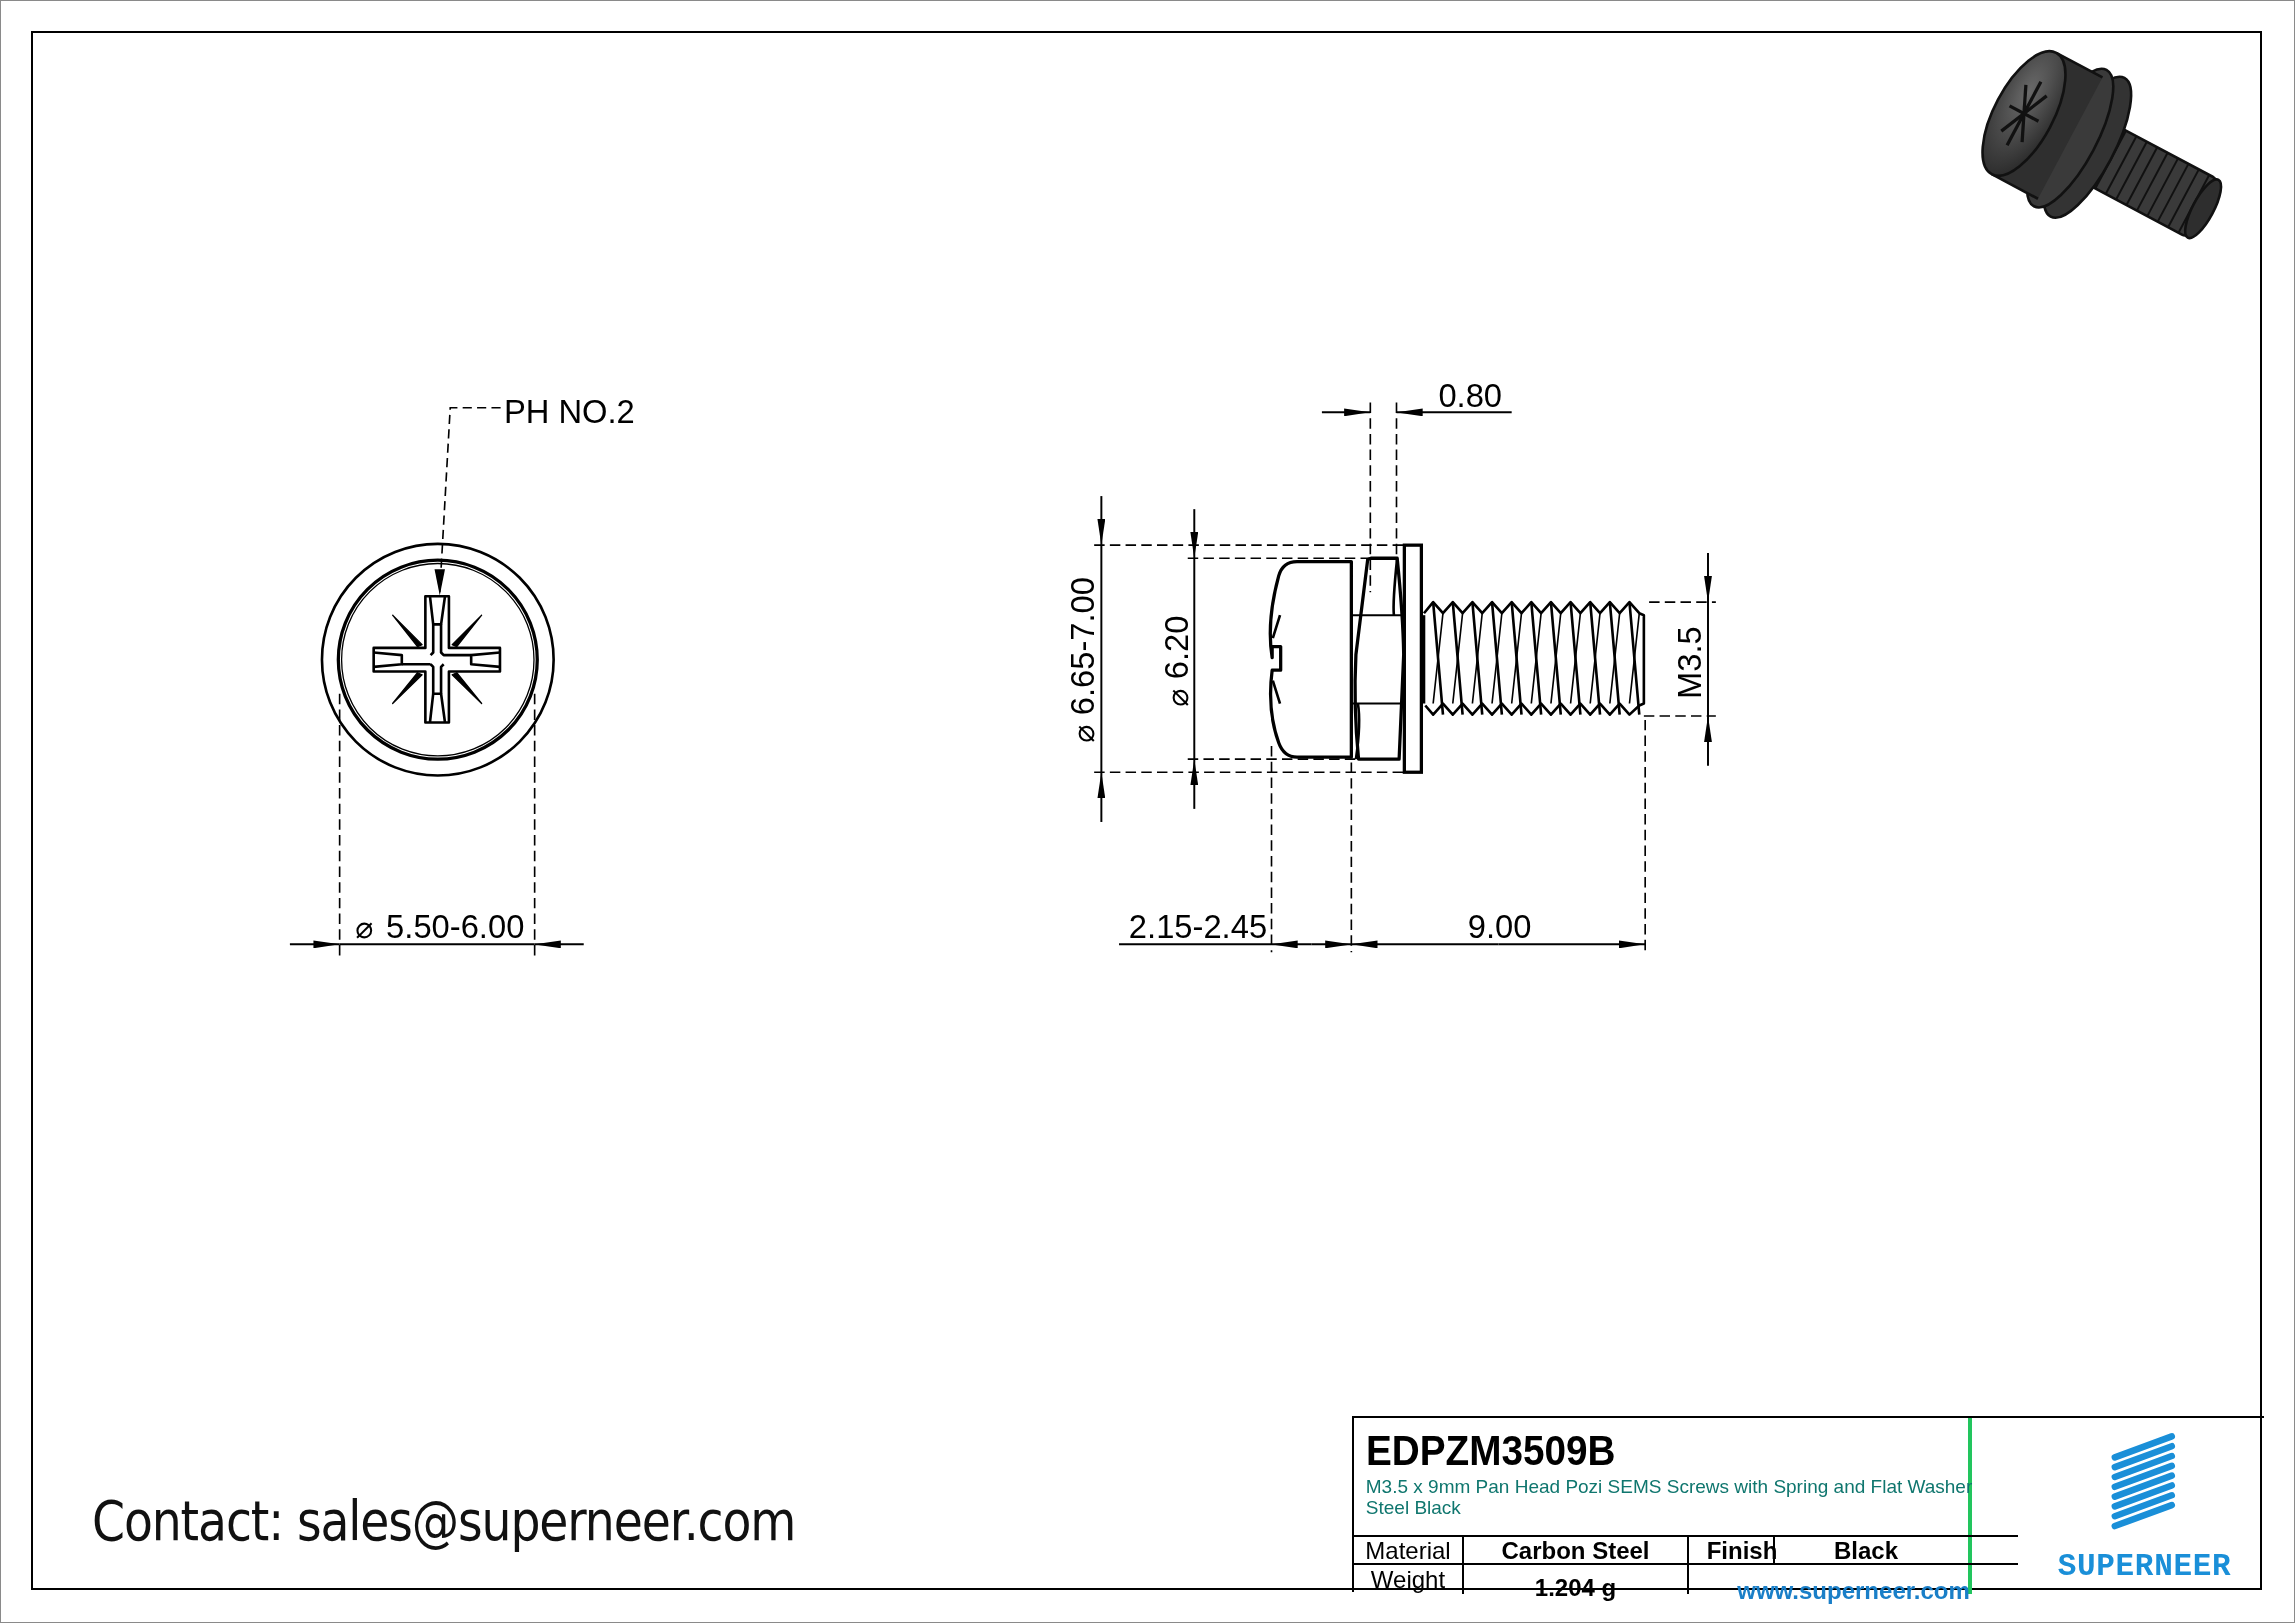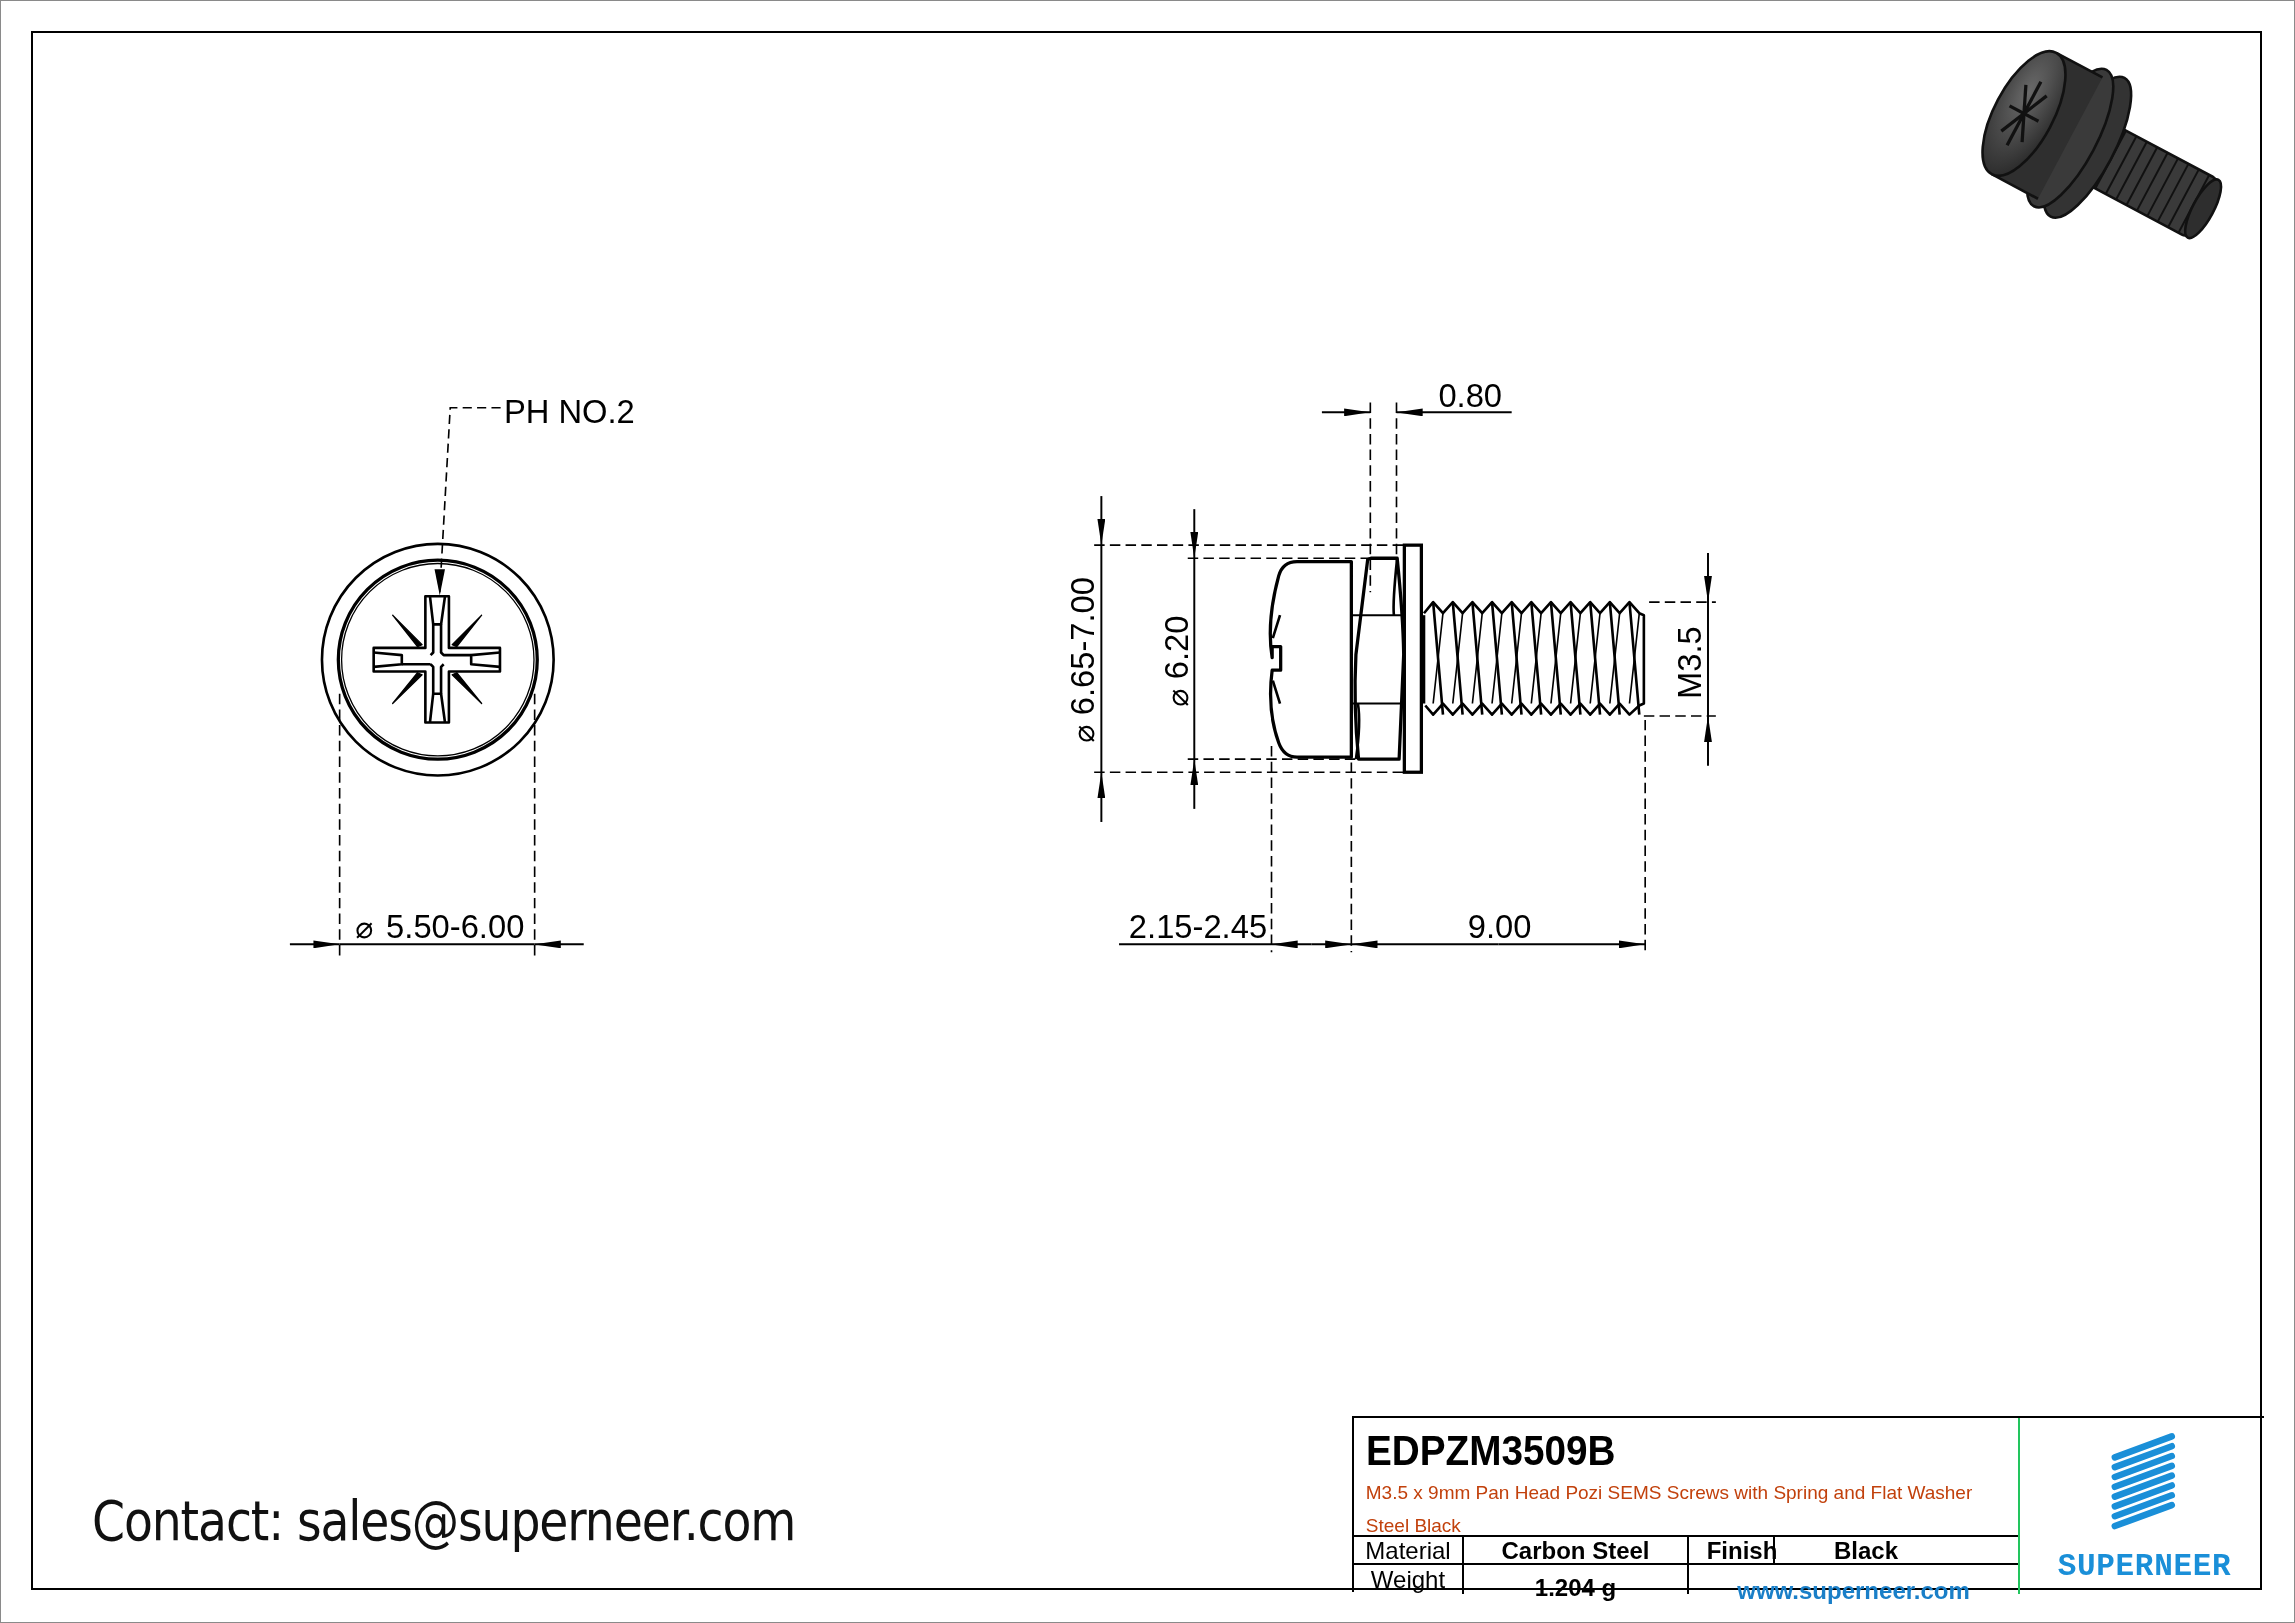--- a/index.html
+++ b/index.html
@@ -5,23 +5,23 @@
   html, body { margin: 0; padding: 0; background: #ffffff; }
   body { width: 2295px; height: 1623px; position: relative; overflow: hidden; font-family: "Liberation Sans", sans-serif; }
   #sheet { position: absolute; left: 0; top: 0; width: 2295px; height: 1623px; }
   .outer-border { position: absolute; left: 0; top: 0; width: 2293px; height: 1621px; border: 1.3px solid #8a8a8a; }
   .inner-border { position: absolute; left: 31px; top: 31px; width: 2231px; height: 1559px; border: 2px solid #000; box-sizing: border-box; }
   svg text { font-family: "Liberation Sans", sans-serif; }
   .dim-text { font-size: 50px; fill: #000; }
   .contact { position: absolute; left: 92px; top: 1489px; font-family: "DejaVu Sans", sans-serif; font-size: 55px; color: #111; letter-spacing: -1.3px; transform: scaleX(0.86); transform-origin: left top; white-space: nowrap; }
   
   .tb { position: absolute; left: 1352px; top: 1416px; width: 912px; height: 176px; border-top: 2px solid #000; border-left: 2px solid #000; box-sizing: border-box; }
-  .tb-main { position: absolute; left: 0; top: 0; width: 666px; height: 176px; border-right: 2px solid #22c55e; box-sizing: border-box; }
+  .tb-main { position: absolute; left: 0; top: 0; width: 618px; height: 176px; border-right: 4px solid #22c55e; box-sizing: border-box; }
   .tb-code { position: absolute; left: 11.8px; top: 7.9px; font-size: 43px; font-weight: bold; color: #000; transform: scaleX(0.9); transform-origin: left top; white-space: nowrap; }
-  .tb-desc { position: absolute; left: 11.8px; top: 58px; font-size: 19px; line-height: 33px; color: #c2410c; width: 648px; }
+  .tb-desc { position: absolute; left: 11.8px; top: 58px; font-size: 19px; line-height: 21px; color: #0f766e; width: 648px; }
   .tb-row { position: absolute; left: 0; width: 664px; height: 39px; border-top: 2px solid #000; box-sizing: border-box; }
   .tb-row.r1 { top: 117px; height: 29.5px; }
   .tb-row.r2 { top: 145px; height: 31px; }
   .cell { position: absolute; top: 0; height: 100%; display: flex; align-items: center; justify-content: center; font-size: 24px; color: #000; box-sizing: border-box; }
   .cell.bl { border-left: 2px solid #000; font-weight: bold; }
   .link { color: #1a7fc8; }
   .tb-logo { position: absolute; left: 666px; top: 0; width: 244px; height: 176px; }
   .logo-word { position: absolute; left: 13px; top: 131px; width: 223px; text-align: center; font-family: Liberation Mono, monospace; font-weight: bold; font-size: 31px; color: #1a8fd8; letter-spacing: 0.7px; }
 </style>
 </head>

